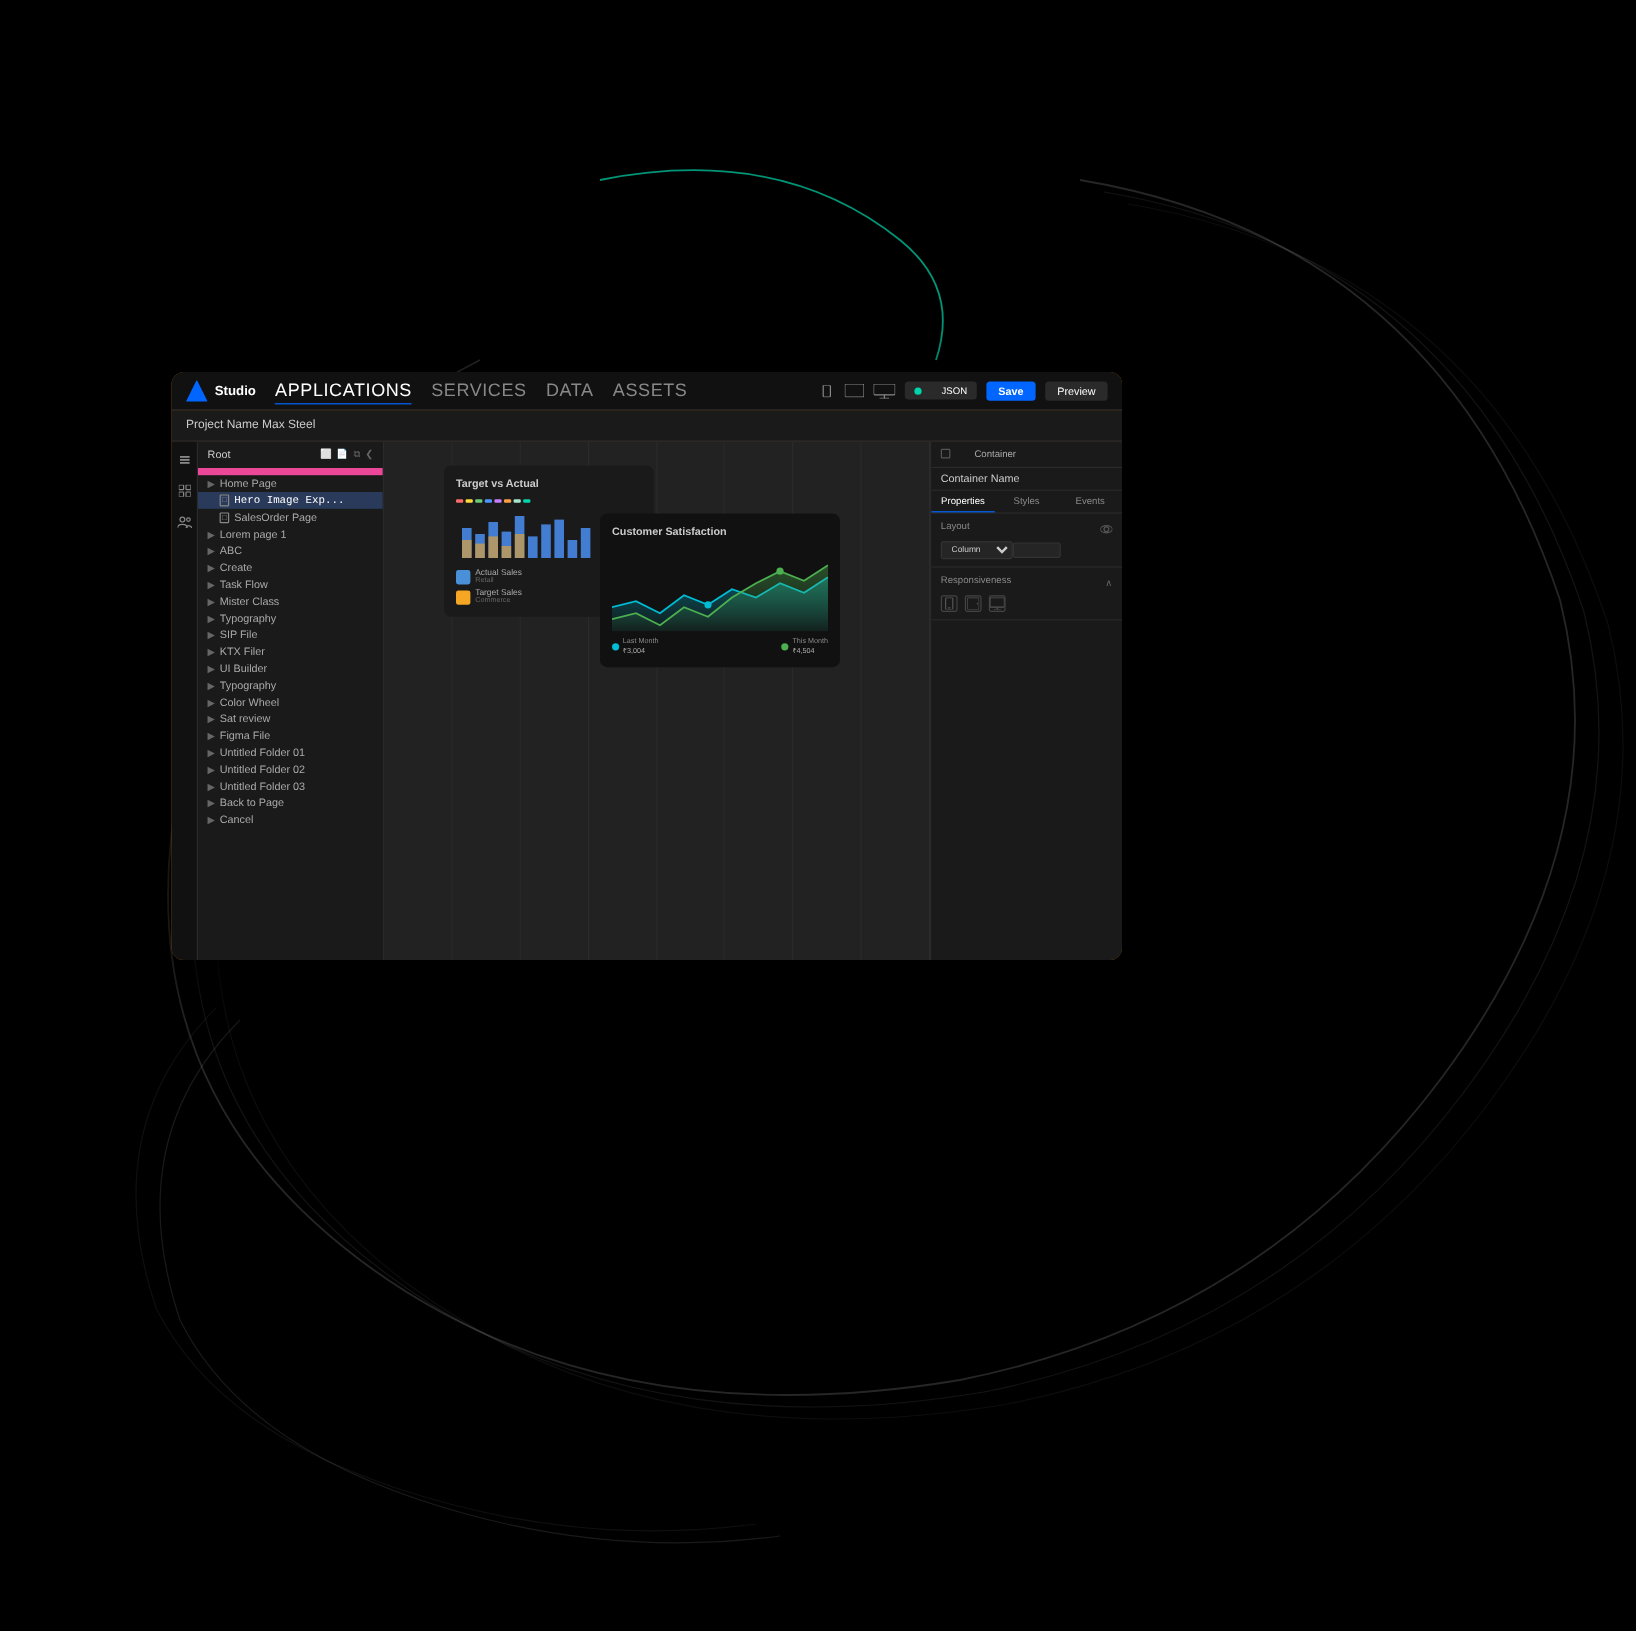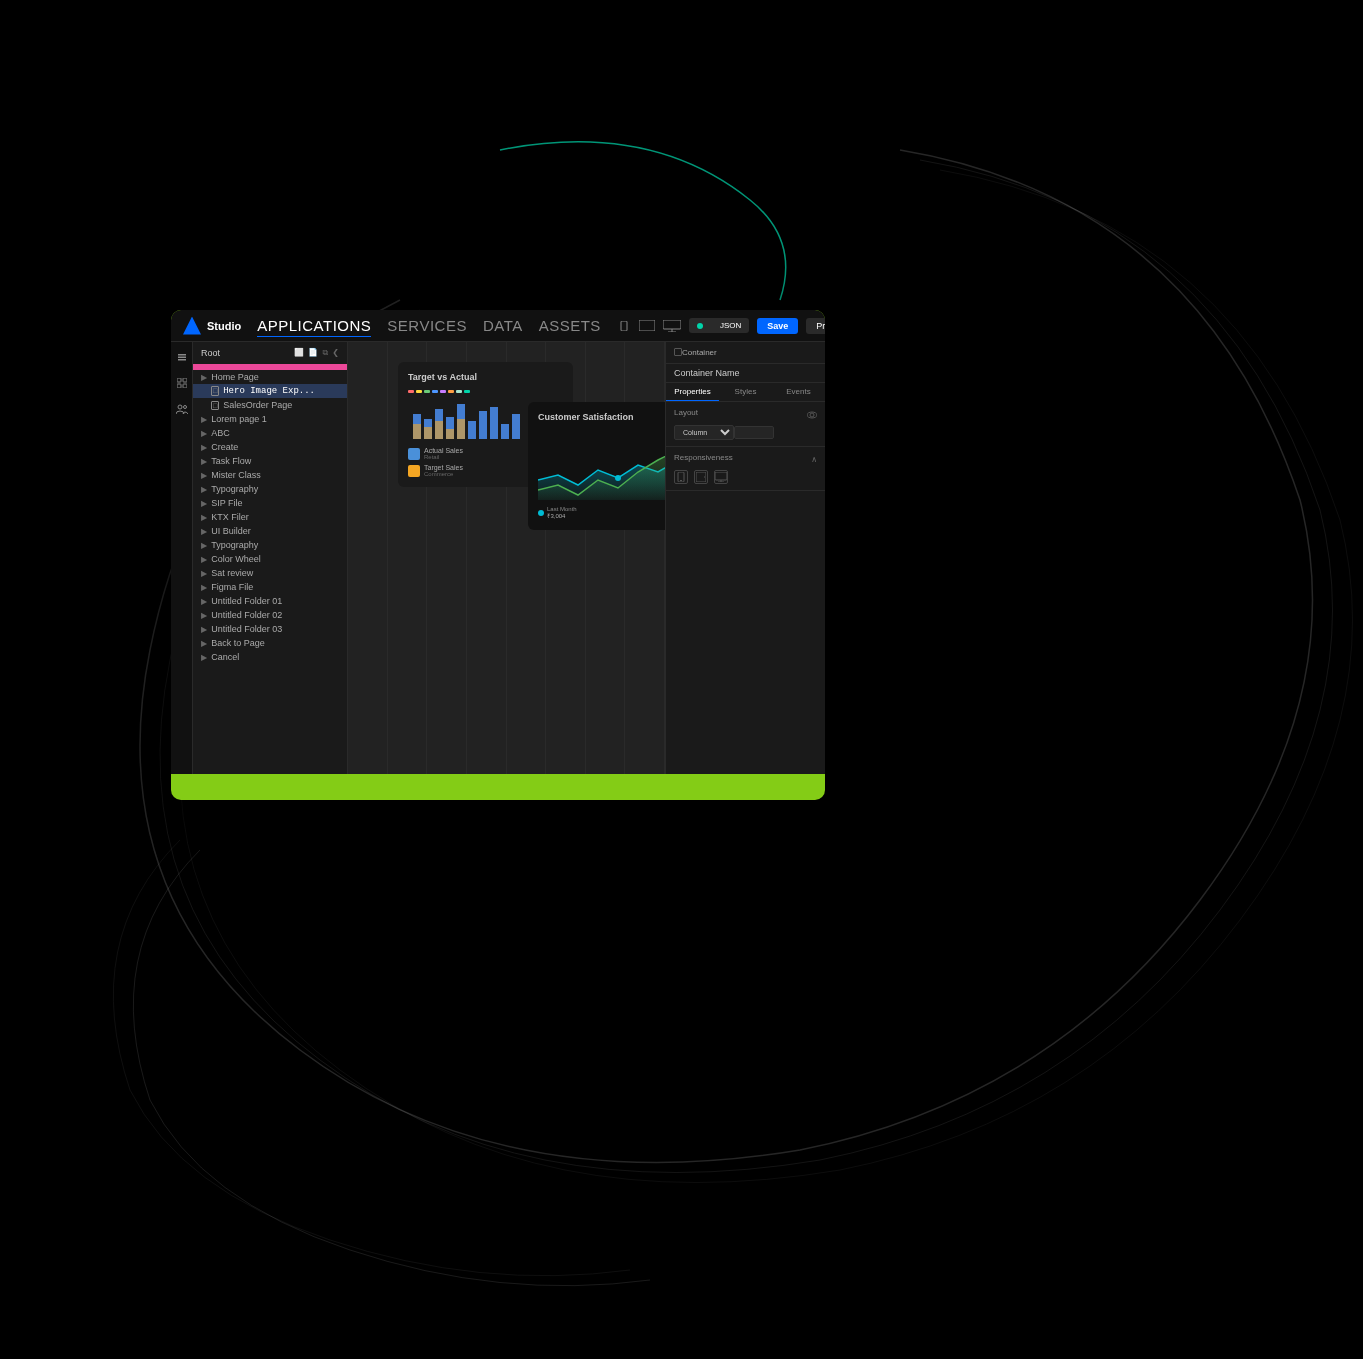--- a/index.html
+++ b/index.html
@@ -19,28 +19,27 @@
       width: 100%; height: 100%;
       pointer-events: none;
       z-index: 0;
     }
 
     
     .app-window {
       position: absolute;
       top: 310px;
       left: 143px;
-      width: 654px;
+      width: 792px;
       height: 490px;
-      background: #84cc16;
+      background: #a16207;
       border-radius: 10px;
       overflow: hidden;
       z-index: 10;
       box-shadow: 0 20px 60px rgba(0,0,0,0.8);
-      margin-left: 28px;
     }
 
     
     .top-bar {
       display: flex;
       align-items: center;
       background: #111;
       height: 32px;
       padding: 0 12px;
       border-bottom: 1px solid #2a2a2a;
@@ -387,21 +386,21 @@
       border-left: 1px solid #2a2a2a;
       font-size: 9px;
       overflow-y: auto;
     }
 
     .props-header {
       padding: 6px 8px;
       border-bottom: 1px solid #2a2a2a;
       display: flex;
       align-items: flex-start;
-      gap: 0;
+      gap: 20px;
     }
 
     .container-checkbox {
       width: 8px;
       height: 8px;
       border: 1px solid #555;
       border-radius: 1px;
     }
 
     .container-label {
@@ -593,20 +592,23 @@
       </div>
       <button class="json-toggle">
         <div class="json-dot"></div>
         <span>JSON</span>
       </button>
       <button class="save-btn">Save</button>
       <button class="preview-btn">Preview</button>
     </div>
   </div>
 
+  <div class="second-bar">
+    <span class="project-name">Project Name Max Steel</span>
+  </div>
 
   <div class="main-content">
 
     <div class="icon-sidebar">
       <div class="icon-btn">
         <svg width="10" height="10" viewBox="0 0 10 10">
           <rect x="1" y="2" width="8" height="1.5" fill="#888"></rect>
           <rect x="1" y="4.5" width="8" height="1.5" fill="#888"></rect>
           <rect x="1" y="7" width="8" height="1.5" fill="#888"></rect>
         </svg>

